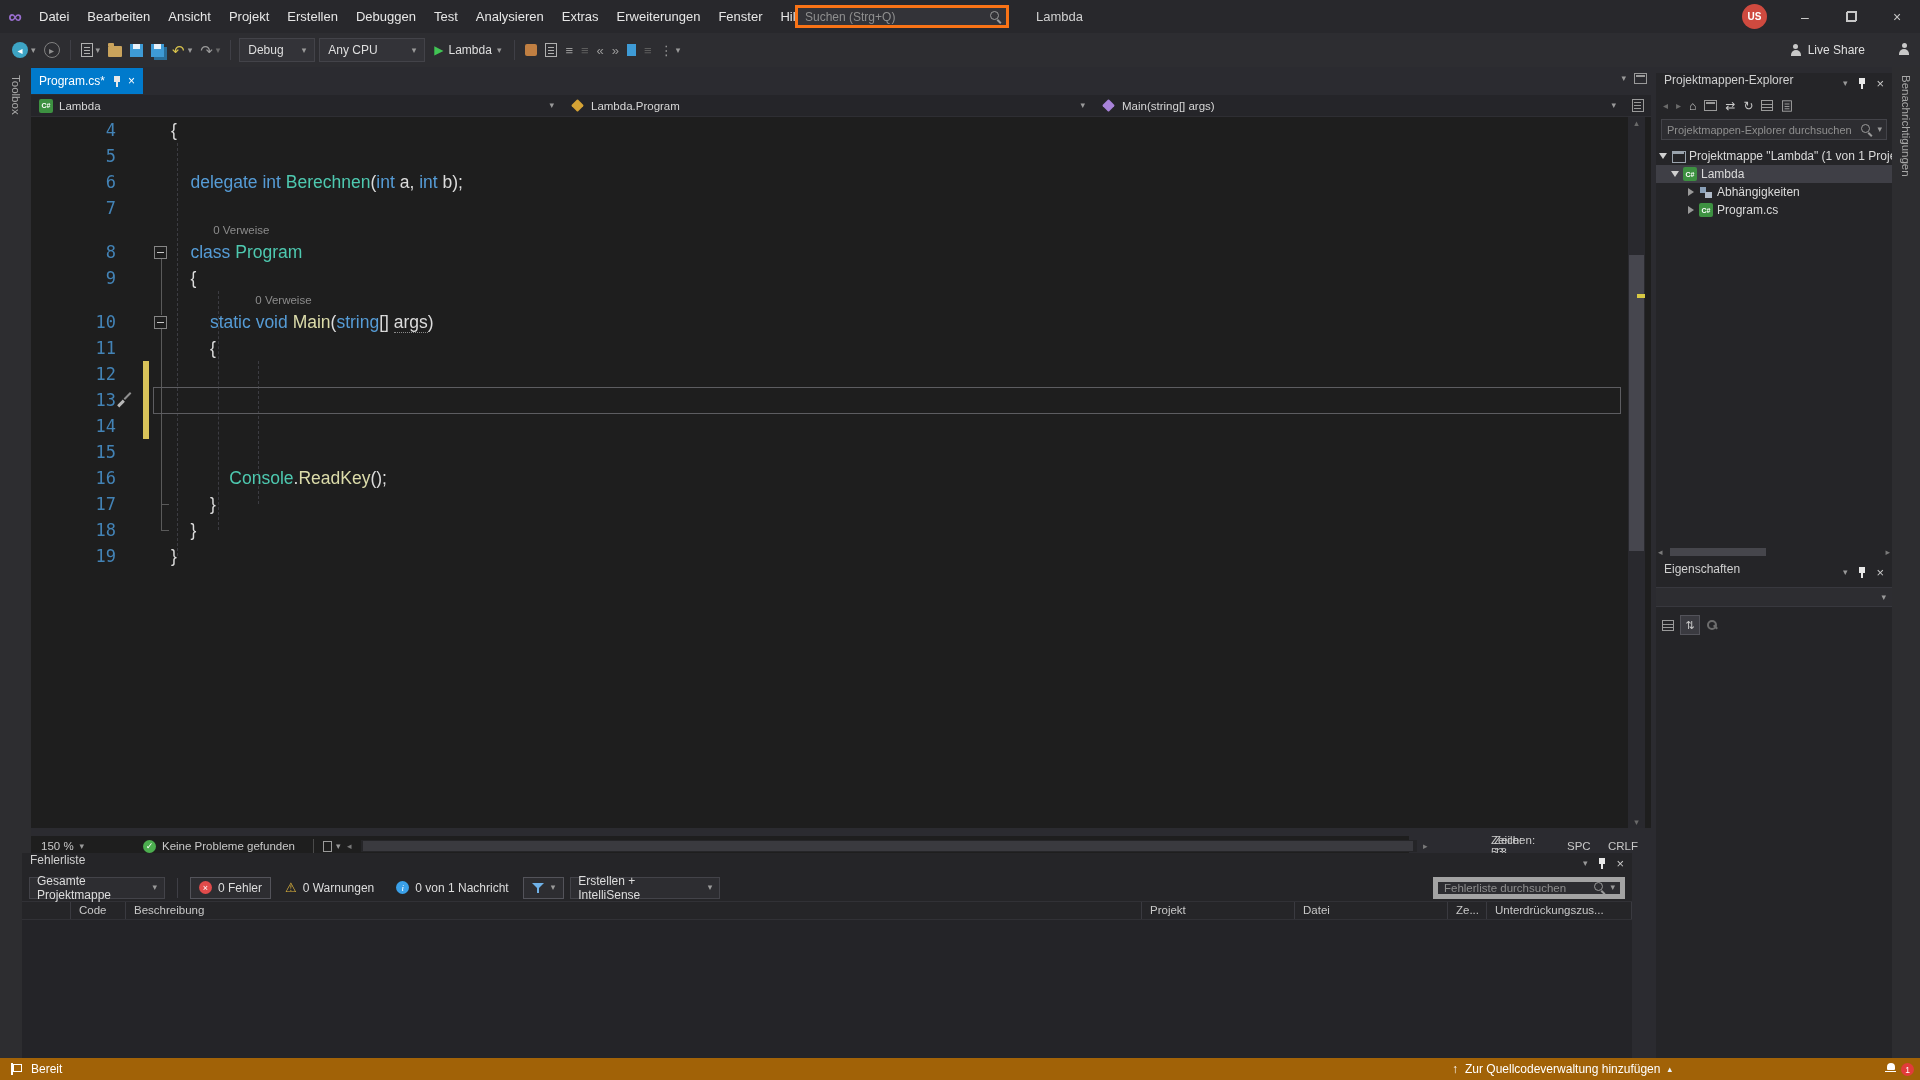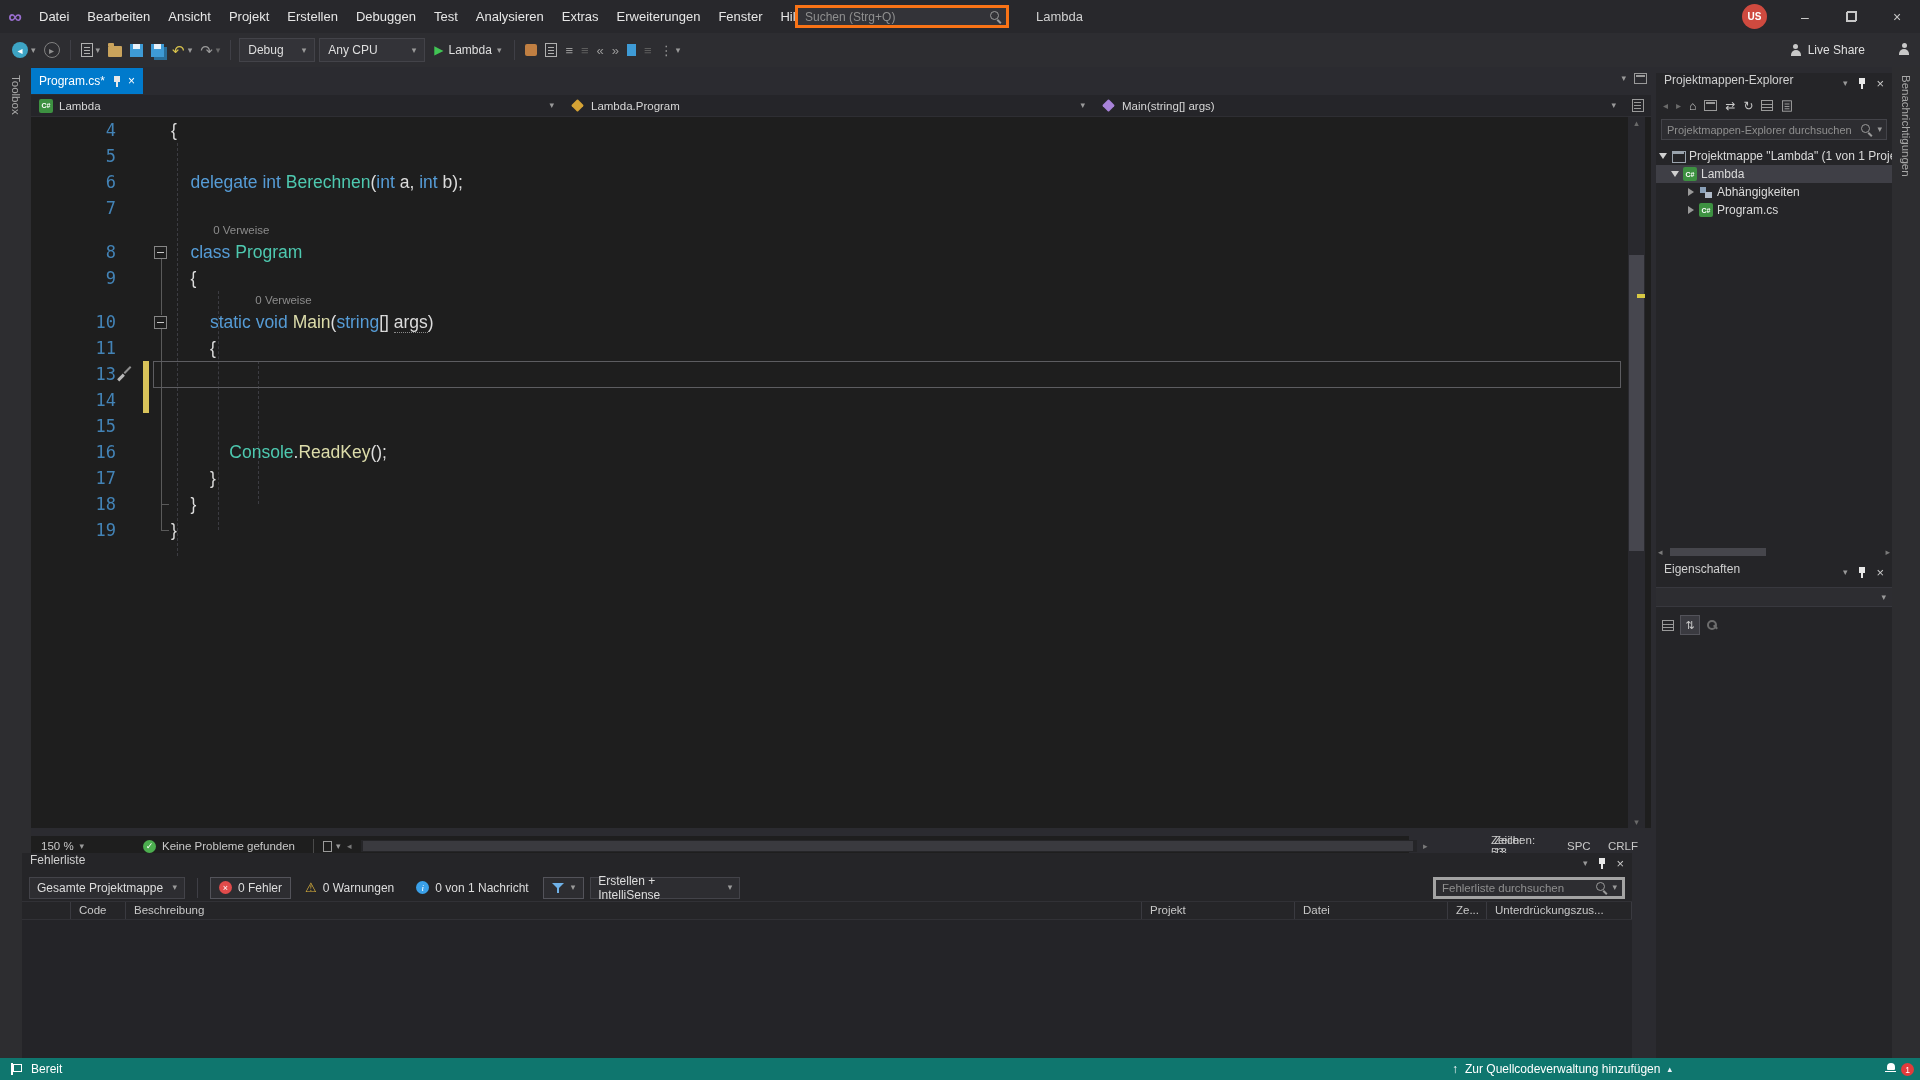--- a/index.html
+++ b/index.html
@@ -133,21 +133,21 @@
 .ftools{height:27px;display:flex;align-items:center;padding:0 7px;gap:6px;}
 .fcombo{height:22px;background:#2d2d31;border:1px solid #434349;display:flex;align-items:center;padding:0 7px;font-size:12px;color:#dddddd;gap:8px;}
 .ftoggle{height:22px;display:flex;align-items:center;gap:6px;padding:0 8px;font-size:12px;color:#dddddd;}
 .ftoggle.sel{border:1px solid #53535a;background:#2d2d31;}
 .ic-error{width:13px;height:13px;border-radius:50%;background:#e14b4b;color:#fff;font-size:9px;display:flex;align-items:center;justify-content:center;}
 .glyph-warn{color:#e2b73d;font-size:13px;line-height:1;}
 .ic-info{width:13px;height:13px;border-radius:50%;background:#3aa0e8;color:#fff;font-size:9px;font-style:italic;font-family:"Liberation Serif",serif;display:flex;align-items:center;justify-content:center;}
 .ic-filter{width:13px;height:12px;position:relative;}
 .ic-filter::before{content:"";position:absolute;left:0;top:1px;border-left:6px solid transparent;border-right:6px solid transparent;border-top:6px solid #6fb1e8;}
 .ic-filter::after{content:"";position:absolute;left:5px;top:6px;width:2px;height:5px;background:#6fb1e8;}
-.fsearch{margin-left:auto;width:192px;height:22px;background:#2d2d31;border:3px solid #a3a3a3;display:flex;align-items:center;gap:4px;padding-right:5px;}
+.fsearch{margin-left:auto;width:192px;height:22px;background:#2d2d31;border:5px solid #a3a3a3;display:flex;align-items:center;gap:4px;padding-right:5px;}
 .fsearch input{flex:1;min-width:0;background:transparent;border:none;outline:none;color:#cfcfcf;font-size:11.5px;padding:0 6px;}
 .fsearch input::placeholder{color:#8f8f8f;}
 .ic-mag{position:relative;width:13px;height:13px;flex:none;}
 .ic-mag::before{content:"";position:absolute;left:1px;top:1px;width:7px;height:7px;border:1.5px solid #9a9a9a;border-radius:50%;}
 .ic-mag::after{content:"";position:absolute;left:9px;top:9px;width:5px;height:1.5px;background:#9a9a9a;transform:rotate(45deg);transform-origin:0 0;}
 .fheader{height:19px;display:flex;background:#252528;border-top:1px solid #313136;border-bottom:1px solid #313136;}
 .fcol{border-right:1px solid #3a3a40;font-size:11.5px;color:#c8c8c8;padding:2px 0 0 8px;white-space:nowrap;overflow:hidden;flex:none;}
 .fbody{height:138px;background:#242428;}
 
 
@@ -176,21 +176,21 @@
 .props-combo .chev{margin-left:auto;margin-right:6px;}
 .props-tools{position:absolute;left:0;top:540px;width:236px;height:24px;display:flex;align-items:center;gap:6px;padding-left:6px;}
 .ic-grid{width:12px;height:11px;border:1px solid #9a9a9a;position:relative;}
 .ic-grid::after{content:"";position:absolute;left:0;top:3px;width:10px;height:1px;background:#9a9a9a;box-shadow:0 3px 0 #9a9a9a;}
 .tool-sel{width:20px;height:20px;border:1px solid #53535a;background:#3a3a40;display:flex;align-items:center;justify-content:center;}
 .ic-wrench{width:12px;height:12px;position:relative;}
 .ic-wrench::before{content:"";position:absolute;left:1px;top:1px;width:6px;height:6px;border:2px solid #6d6d6d;border-radius:50%;}
 .ic-wrench::after{content:"";position:absolute;left:7px;top:7px;width:5px;height:2px;background:#6d6d6d;transform:rotate(45deg);}
 
 
-.sbar{position:absolute;left:0;top:1058px;width:1920px;height:22px;background:#0f766e;color:#fff;font-size:12px;}
+.sbar{position:absolute;left:0;top:1058px;width:1920px;height:22px;background:#a16207;color:#fff;font-size:12px;}
 .sbar .left{position:absolute;left:10px;top:0;height:22px;display:flex;align-items:center;gap:9px;}
 .ic-ready{width:12px;height:13px;position:relative;}
 .ic-ready::before{content:"";position:absolute;left:1px;top:0;width:1.5px;height:12px;background:#fff;}
 .ic-ready::after{content:"";position:absolute;left:3px;top:1px;width:7px;height:6px;border:1px solid #fff;}
 .sbar .scm{position:absolute;left:1452px;top:0;height:22px;display:flex;align-items:center;gap:7px;}
 .ic-bell{position:relative;width:13px;height:13px;}
 .ic-bell::before{content:"";position:absolute;left:2.5px;top:1px;width:8px;height:7px;background:#fff;border-radius:4px 4px 1px 1px;}
 .ic-bell::after{content:"";position:absolute;left:1px;top:8.5px;width:11px;height:1.5px;background:#fff;}
 .badge{position:absolute;left:1901px;top:5px;width:13px;height:13px;border-radius:50%;background:#e23b3b;color:#fff;font-size:8.5px;display:flex;align-items:center;justify-content:center;}
 .sbar-bell{position:absolute;left:1884px;top:4px;}
@@ -427,20 +427,27 @@
           </span>
           <pre class="ctext"><span class="tk-p">        </span><span class="tk-k">static</span><span class="tk-p"> </span><span class="tk-k">void</span><span class="tk-p"> </span><span class="tk-m">Main</span><span class="tk-p">(</span><span class="tk-k">string</span><span class="tk-p">[] </span><span class="tk-ar">args</span><span class="tk-p">)</span></pre>
         </div>
         <div class="crow">
           <span class="lnum">11</span>
           <span class="gap"></span>
           <span class="chbar"></span>
           <span class="omargin"></span>
           <pre class="ctext"><span class="tk-p">        {</span></pre>
         </div>
+        <div class="crow changed">
+          <span class="lnum">12</span>
+          <span class="gap"></span>
+          <span class="chbar"></span>
+          <span class="omargin"></span>
+          <pre class="ctext"></pre>
+        </div>
         <div class="crow current changed">
           <span class="lnum">13</span>
           <span class="gap"></span>
           <span class="chbar"></span>
           <span class="omargin"></span>
           <span class="qa-glyph"></span>
         </div>
         <div class="crow changed">
           <span class="lnum">14</span>
           <span class="gap"></span>
@@ -521,21 +528,21 @@
   <div class="flist">
     <div class="ptitle">
       <span>Fehlerliste</span>
       <span class="ticons">
         <span class="chev">▾</span>
         <span class="ic-pin"></span>
         <span class="closex">×</span>
       </span>
     </div>
     <div class="ftools">
-      <span class="fcombo" style="width:156px;">
+      <span class="fcombo" style="width:136px;">
           <span>Gesamte Projektmappe</span>
           <span class="chev" style="margin-left:auto;">▾</span>
         </span>
       <span class="vsep"></span>
       <span class="ftoggle sel">
           <span class="ic-error">×</span>
           <span>0 Fehler</span>
         </span>
       <span class="ftoggle">
           <span class="glyph-warn">⚠</span>

